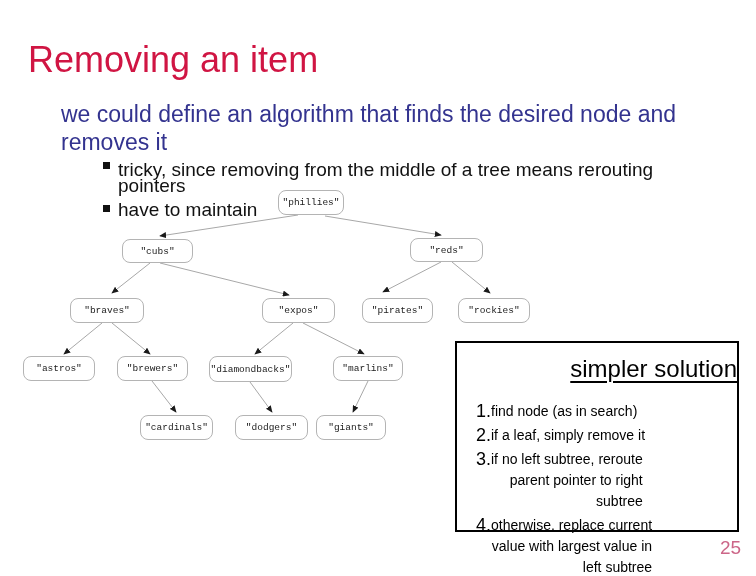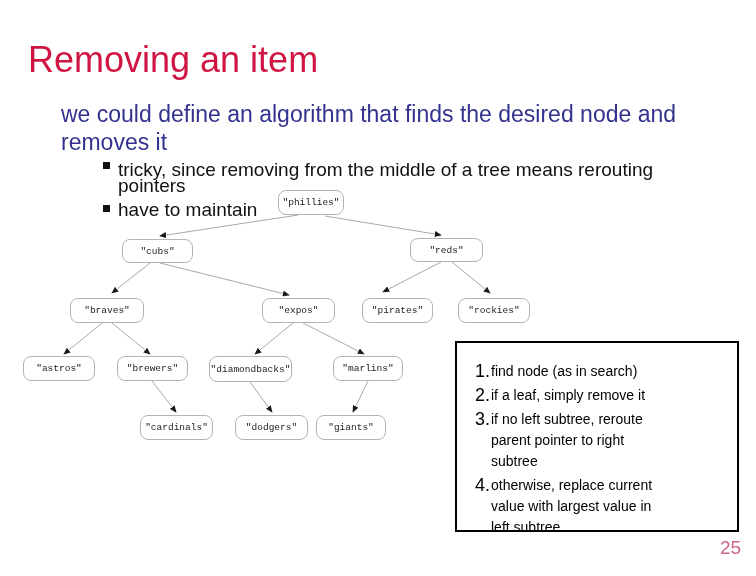--- a/index.html
+++ b/index.html
@@ -2,20 +2,21 @@
 <html style="--title-color: #d01543; --body-color: #33338f; --page-color: #cc6688;"><head>
 <meta charset="utf-8">
 <style>
   html,body{margin:0;padding:0;background:#ffffff;}
   .slide{
     position:relative;
     width:756px;height:576px;
     background:#ffffff;
     overflow:hidden;
     font-family:"Liberation Sans",sans-serif;
+    text-align:right;
   }
   .abs{position:absolute;}
   .page-title{
     left:28px;top:41px;
     font-size:36px;line-height:38px;
     color:var(--title-color,#d01543);
     white-space:nowrap;
   }
   .body-line{
     font-size:23px;line-height:26px;
@@ -133,20 +134,21 @@
       <div class="tree-node" style="left: 209px; top: 356px; width: 83px; height: 26px;">"diamondbacks"</div>
       <div class="tree-node" style="left: 333px; top: 356px; width: 70px; height: 25px;">"marlins"</div>
       <div class="tree-node" style="left: 140px; top: 415px; width: 73px; height: 25px;">"cardinals"</div>
       <div class="tree-node" style="left: 235px; top: 415px; width: 73px; height: 25px;">"dodgers"</div>
       <div class="tree-node" style="left: 316px; top: 415px; width: 70px; height: 25px;">"giants"</div>
     </div>
 
   <div class="abs page-number">25</div>
 
   <div class="abs solution-box">
+    <div class="solution-heading">simpler solution</div>
     <div class="solution-list" id="solution-list">
         <div class="solution-item">
           <div class="num">1.</div>
           <div class="lines">find node (as in search)</div>
         </div>
         <div class="solution-item">
           <div class="num">2.</div>
           <div class="lines">if a leaf, simply remove it</div>
         </div>
         <div class="solution-item">

